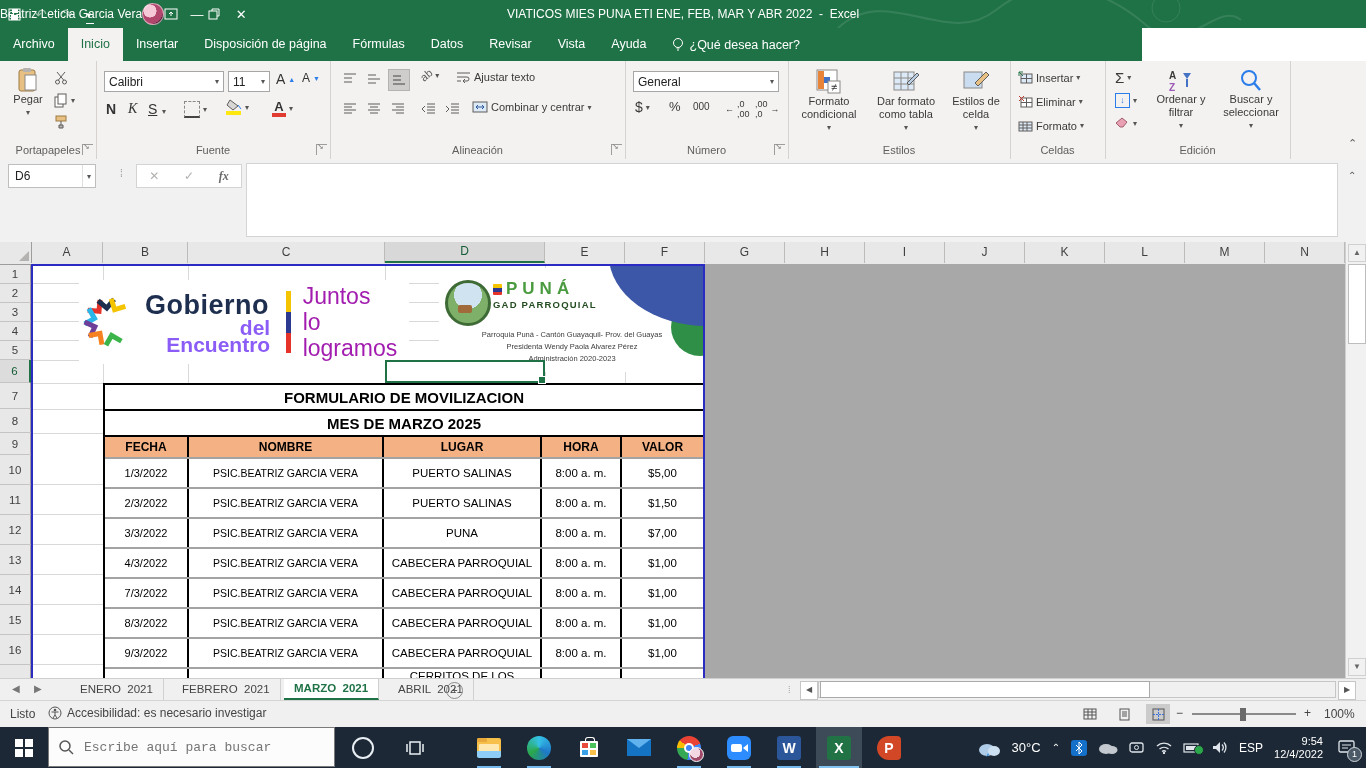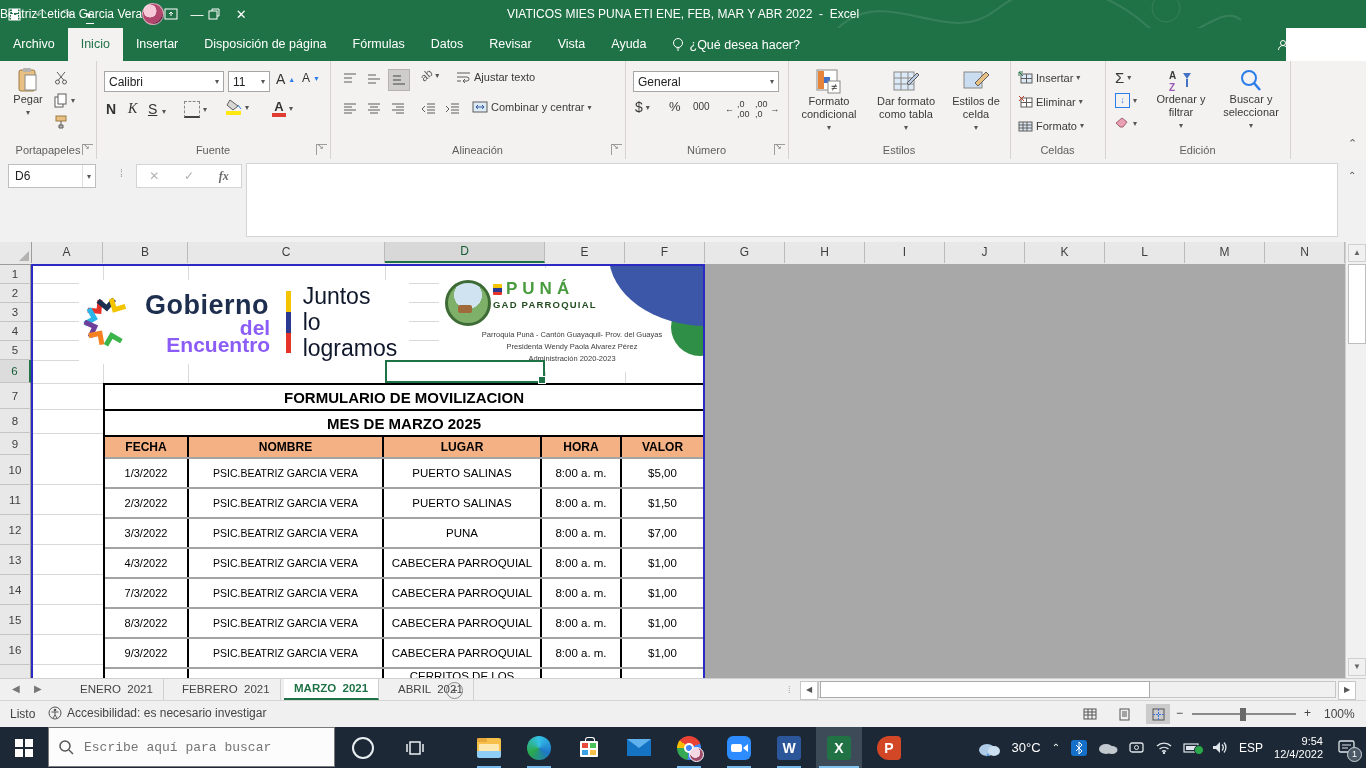--- a/index.html
+++ b/index.html
@@ -15,21 +15,21 @@
   .qbtn{color:#fff;font-size:14px;line-height:20px}
   .dim{opacity:.55}
   #wtitle{left:0;top:0;width:100%;height:28px;text-align:center;font-size:12px;line-height:28px;white-space:pre;color:#fff}
   #tright{right:6px;top:0;height:28px;display:flex;align-items:center;}
   #username{font-size:12px;color:#fff}
   #avatar{width:20px;height:20px;border-radius:50%;background:radial-gradient(circle at 35% 35%,#f6c9d8 0 35%,#b2476d 36% 70%,#5e2340 71%);border:1px solid #ffffff88}
   .winctl{color:#fff;font-size:13px;width:22px;text-align:center}
   .swirl{opacity:.10}
 
   
-  #menubar{left:0;top:28px;width:1286px;height:33px;background:#1f7246;display:flex;align-items:stretch;color:#fff}
+  #menubar{left:0;top:28px;width:1142px;height:33px;background:#1f7246;display:flex;align-items:stretch;color:#fff}
   .mtab{padding:0 13px;font-size:12.5px;line-height:33px;cursor:default}
   .mtab.active{background:#f3f2f1;color:#1f7246}
   #tellme{display:flex;align-items:center;gap:6px;padding:0 12px;font-size:12.5px}
   #share{position:absolute;right:14px;top:28px;height:33px;display:flex;align-items:center;gap:6px;font-size:12.5px;color:#fff}
 
   
   #ribbon{left:0;top:61px;width:1366px;height:99px;background:#f3f2f1;border-bottom:1px solid #d2d0ce;font-size:11px;color:#3b3a39}
   .rgroup{position:absolute;top:0;height:98px;border-right:1px solid #d5d2cf}
   .glabel{position:absolute;bottom:3px;left:0;right:0;text-align:center;color:#605e5c;font-size:11px}
   .dlaunch{position:absolute;bottom:4px;right:3px;width:10px;height:10px;border-left:1px solid #8a8886;border-top:1px solid #8a8886;opacity:.8}
@@ -72,21 +72,21 @@
   .gl-h{position:absolute;height:1px;background:#d9d9d9}
   .gl-v{position:absolute;width:1px;background:#d9d9d9}
   #printborder{position:absolute;left:0;top:0;width:674px;height:414px;border:2px solid #2b2bc4;border-bottom:none;box-sizing:border-box;pointer-events:none;z-index:40}
 
   
   #govlogo{position:absolute;left:48px;top:16px;width:330px;height:84px;background:#fff;z-index:5;display:flex;align-items:center}
   #govtext{margin-left:14px}
   #govname{font-size:27px;font-weight:bold;color:#1d2e4e;letter-spacing:.5px;line-height:27px}
   #govsub{font-size:21px;font-weight:bold;color:#8b5cf6;text-align:right;line-height:17px}
   #govstripe{width:5px;height:62px;margin:0 12px 0 16px;background:linear-gradient(#f5c400 0 34%,#2b3990 34% 67%,#e63329 67%)}
-  #govslogan{font-size:23px;color:#0f172a;line-height:26px}
+  #govslogan{font-size:23px;color:#a21caf;line-height:26px}
 
   #punalogo{position:absolute;left:408px;top:4px;width:266px;height:104px;background:#fff;z-index:5}
   #crest{position:absolute;left:6px;top:12px;width:40px;height:40px;border-radius:50%;border:3px solid #3e6b35;background:radial-gradient(circle at 50% 30%,#cfe3f0 0 40%,#7fb069 41%)}
   #crest:after{content:"";position:absolute;left:10px;top:22px;width:14px;height:8px;background:#a06a3a;border-radius:2px}
   #punahead{position:absolute;left:54px;top:12px;width:150px}
   #punaname{font-size:17px;font-weight:bold;color:#4a9b3f;letter-spacing:5px;line-height:18px;display:flex;align-items:center;gap:4px}
   #miniflag{display:inline-block;width:9px;height:11px;background:linear-gradient(#f5c400 0 40%,#2b3990 40% 70%,#e63329 70%);border-radius:1px}
   #punasub{font-size:9.5px;font-weight:bold;color:#234d20;letter-spacing:1.2px;margin-top:1px}
   #motto{position:absolute;left:206px;top:34px;width:44px;height:5px;background:repeating-linear-gradient(90deg,#999 0 3px,transparent 3px 5px);border-radius:2px}
   #shield{position:absolute;left:204px;top:4px;width:26px;height:30px;border:1px solid #444;border-radius:0 0 12px 12px;overflow:hidden;background:

